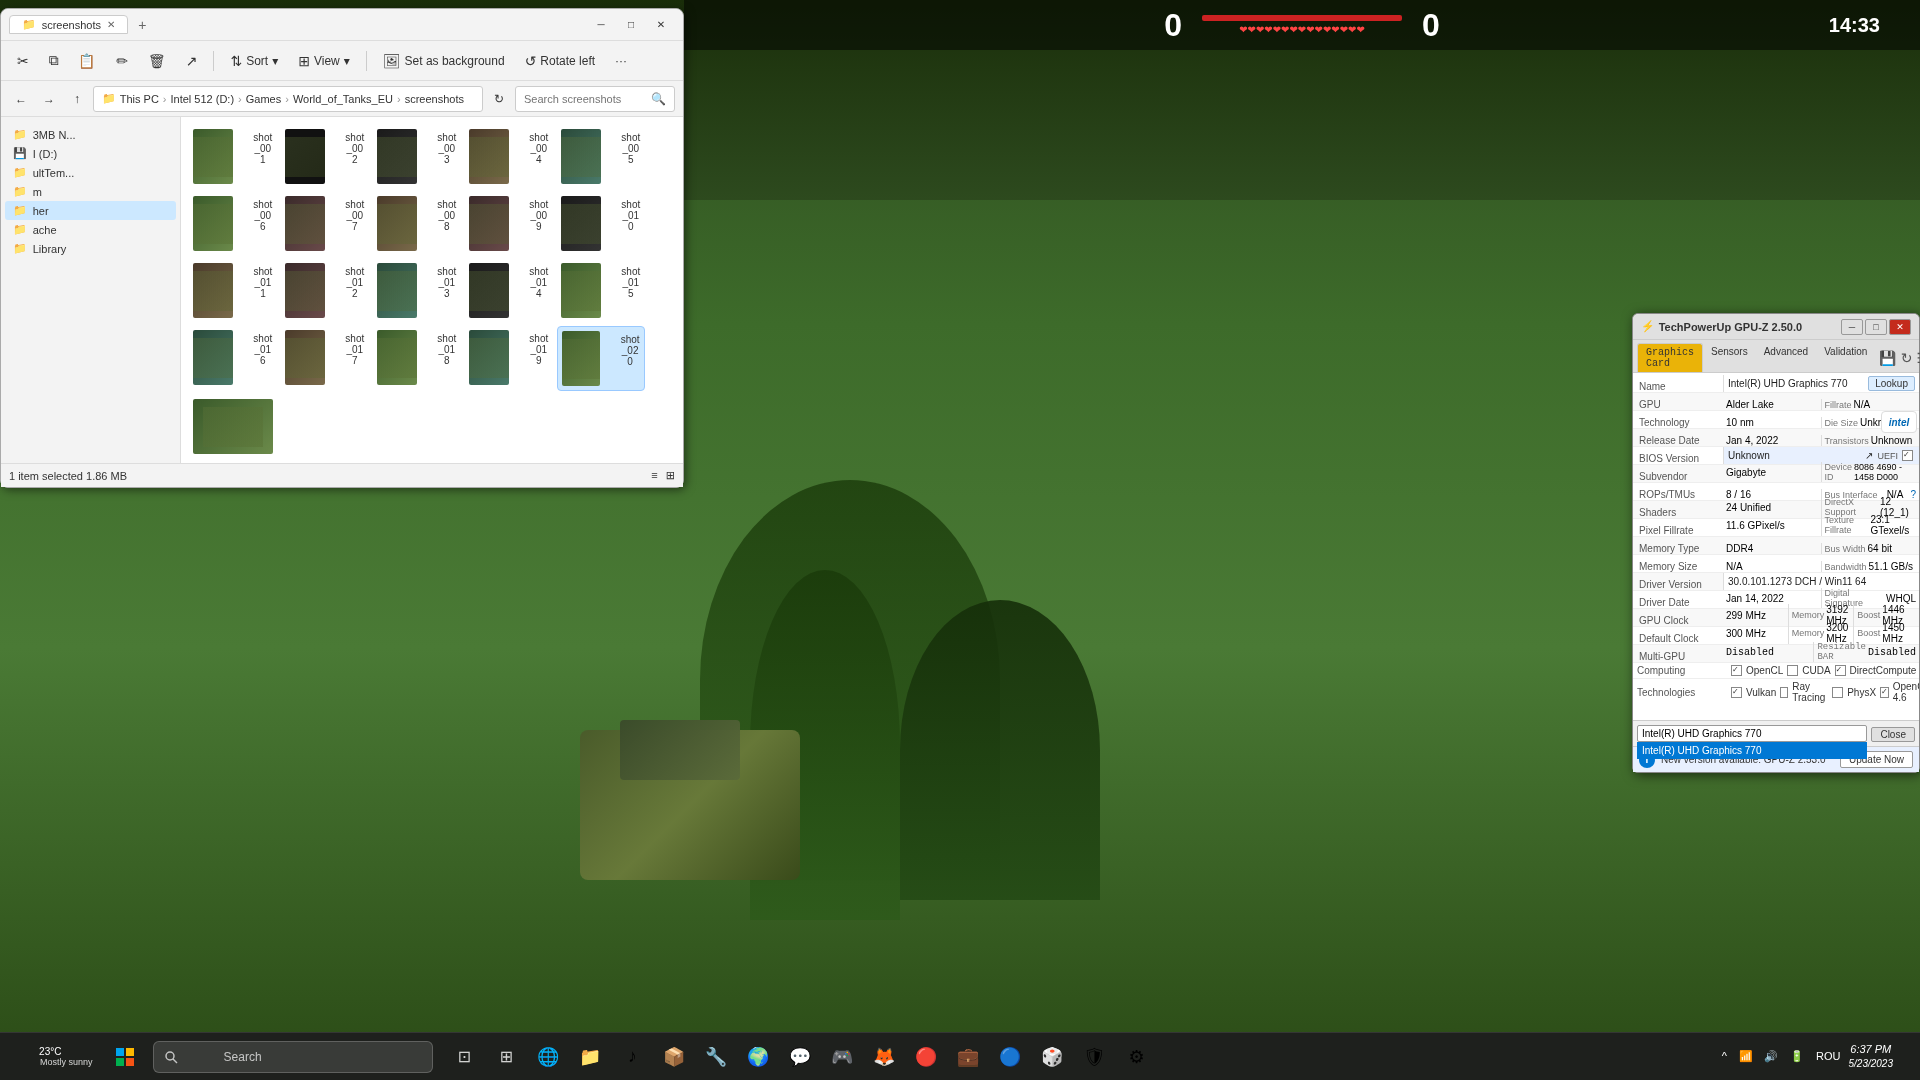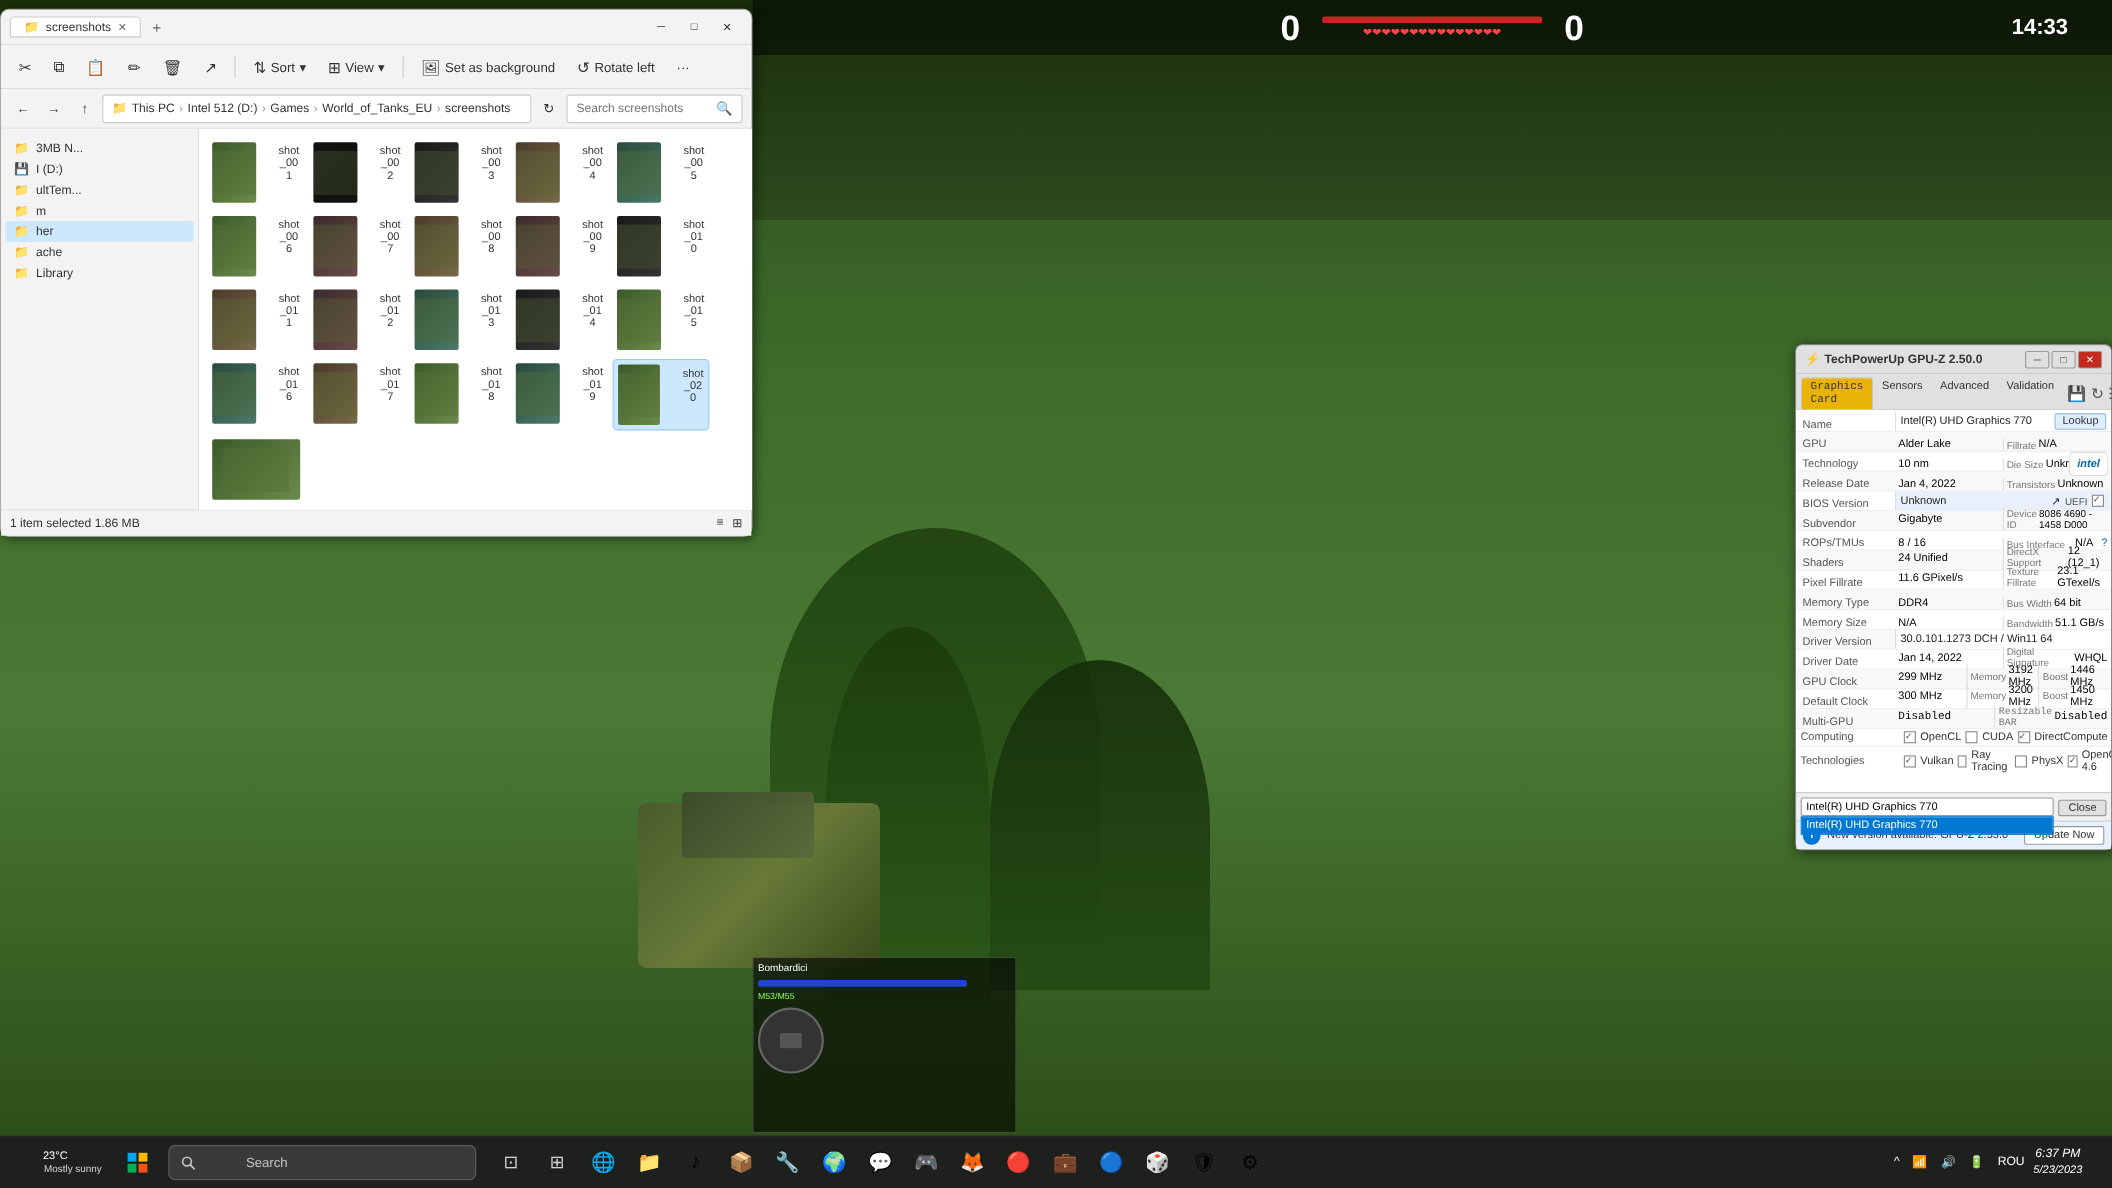--- a/index.html
+++ b/index.html
@@ -247,28 +247,20 @@
     <div style="display:flex;flex-direction:column;gap:3px;align-items:center;">
       <div style="height:6px;width:200px;background:#cc2222;border-radius:2px;"></div>
       <div style="display:flex;gap:2px;">
         <span style="color:#ff4444;font-size:10px;">❤❤❤❤❤❤❤❤❤❤❤❤❤❤❤</span>
       </div>
     </div>
     <span style="color:white;font-size:32px;font-weight:bold;">0</span>
     <div style="position:absolute;right:40px;color:white;font-size:20px;font-weight:bold;">14:33</div>
   </div>
 
-  <div style="position:absolute;bottom:50px;left:0;height:160px;width:240px;background:rgba(0,0,0,0.6);border:1px solid rgba(255,255,255,0.2);">
-    <div style="padding:4px;color:white;font-size:9px;">Bombardici</div>
-    <div style="margin:2px 4px;height:6px;background:#2244cc;border-radius:2px;width:80%;"></div>
-    <div style="color:#88ff44;font-size:8px;padding:2px 4px;">M53/M55</div>
-    <div style="margin:4px;width:60px;height:60px;background:#333;border-radius:50%;border:2px solid #666;display:flex;align-items:center;justify-content:center;">
-      <div style="width:20px;height:14px;background:#555;border-radius:2px;"></div>
-    </div>
-  </div>
 </div>
 
 <div class="explorer-window">
 
   <div class="explorer-titlebar">
     <div class="titlebar-left">
       <div class="titlebar-tab">
         <span>📁</span>
         <span>screenshots</span>
         <span class="close-btn">✕</span>

